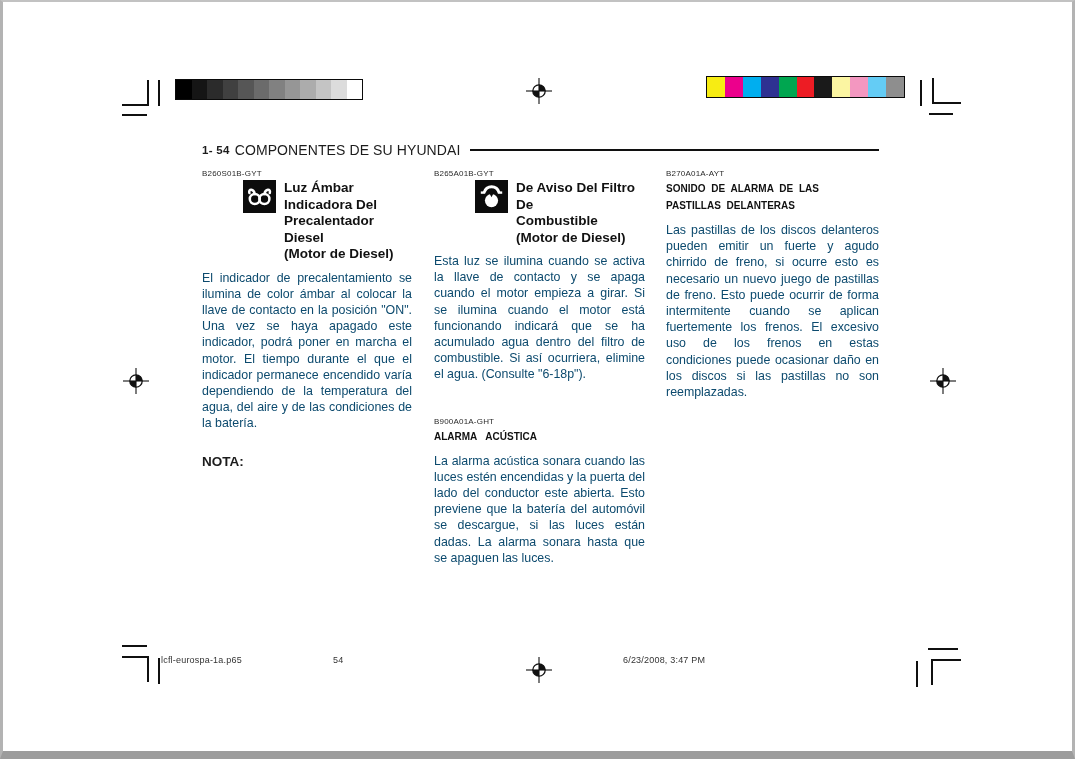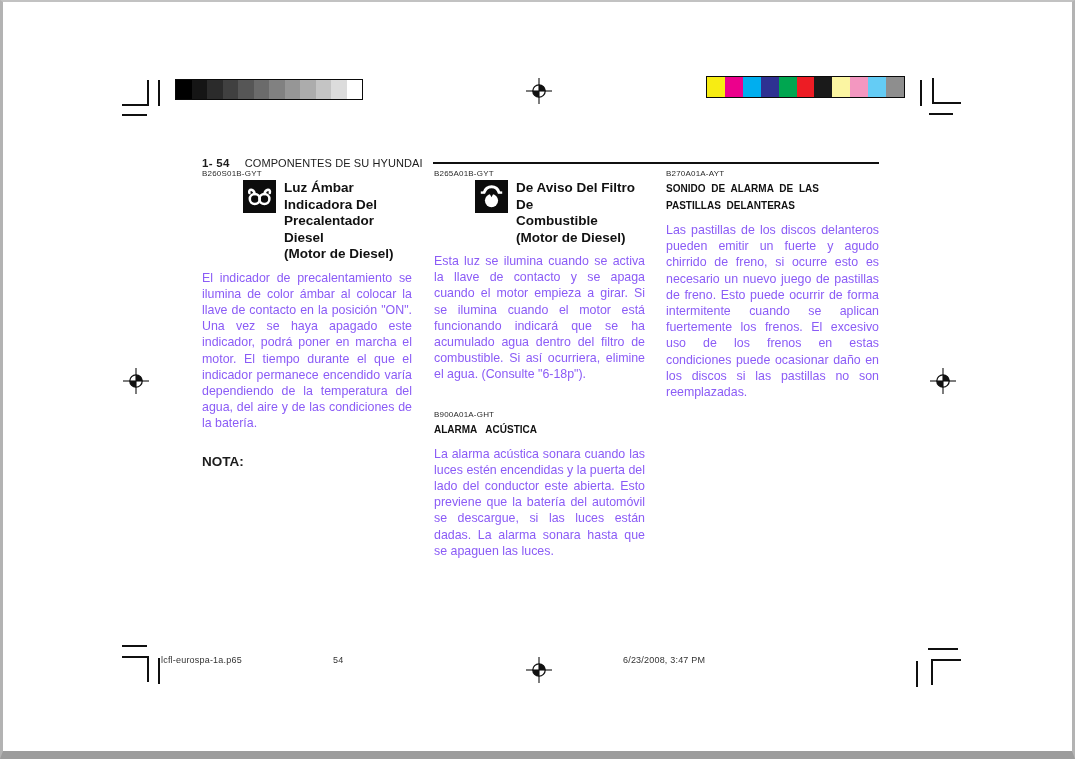--- a/index.html
+++ b/index.html
@@ -7,39 +7,39 @@
     position:relative; width:1075px; height:759px; box-sizing:border-box;
     background:#ffffff; overflow:hidden;
     border-top:2px solid #c2c2c2; border-left:3px solid #b3b3b3;
     border-right:3px solid #b3b3b3; border-bottom:8px solid #9c9c9c;
     font-family:"Liberation Sans", sans-serif; color:#1c1c1c;
   }
   .mark{position:absolute; background:#101010;}
   .bar{position:absolute; display:flex; border:1px solid #0a0a0a; box-sizing:border-box;}
   .bar>div{flex:1;}
   .regmark{position:absolute; width:26px; height:26px;}
-  .header{position:absolute; left:199px; top:155px; width:677px; display:flex; align-items:center;justify-content:space-between;}
+  .header{position:absolute; left:199px; top:140px; width:677px; display:flex; align-items:center;justify-content:space-between;}
   .hdr-num{font-weight:bold; font-size:11.5px; letter-spacing:0.3px; white-space:nowrap;}
-  .hdr-title{font-size:11px; margin-left:15px; letter-spacing:0.1px; white-space:nowrap;}
+  .hdr-title{font-size:14px; margin-left:5px; letter-spacing:0.1px; white-space:nowrap;}
   .hdr-rule{flex:1; height:1.5px; background:#101010; margin-left:10px;}
   .col{position:absolute; top:167px;}
   .col1{left:199px; width:210px;}
   .col2{left:431px; width:211px;}
   .col3{left:663px; width:213px;}
   .code{font-size:8px; letter-spacing:0.2px; color:#2a2a2a; margin-bottom:2px; text-align:left;}
   .sec-head{display:flex; gap:8px; margin:0 0 7px 0; align-items:flex-start;padding-left:41px;}
   .icon-box{width:33px; height:33px; flex:none;}
   .pre{white-space:pre-line;}
   .title{font-weight:bold; font-size:13.5px; line-height:16.5px; color:#111;}
   .title-caps{font-weight:bold; font-size:10px; line-height:17px; color:#111; margin:0 0 8px 0; word-spacing:3px;}
   .title-caps.wide{word-spacing:6px;}
-  .body-text{font-size:12.4px; line-height:16.2px; text-align:justify; color:#8b5cf6;}
+  .body-text{font-size:12.4px; line-height:16.2px; text-align:justify; color:#0c4a6e;}
   .note-title{font-weight:bold; font-size:13.5px; margin-top:22px; margin-bottom:12px;}
   .note-body{font-weight:bold; font-size:12.7px; line-height:16.4px; text-align:justify; color:#111;}
-  .sec2{margin-top:27px;}
+  .sec2{margin-top:34px;}
   .footer-item{position:absolute; top:653px; font-size:9px; color:#333; letter-spacing:0.2px;}
 </style>
 </head>
 <body>
 
 <div id="page">
 
   <div class="mark" style="left:144px;top:78px;width:2px;height:26px;"></div>
   <div class="mark" style="left:119px;top:102px;width:27px;height:2px;"></div>
   <div class="mark" style="left:155px;top:78px;width:2px;height:26px;"></div>

